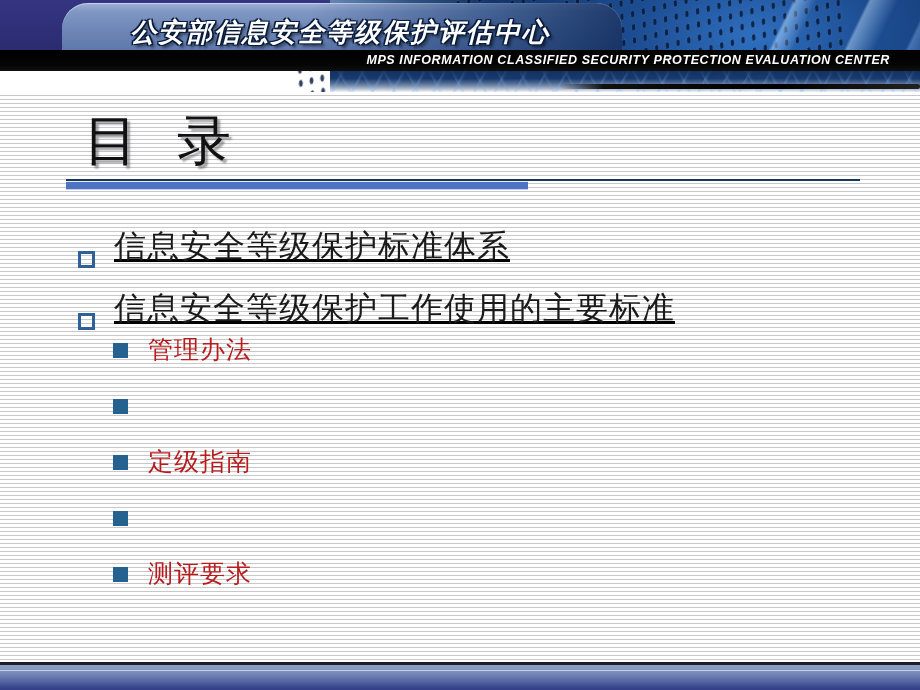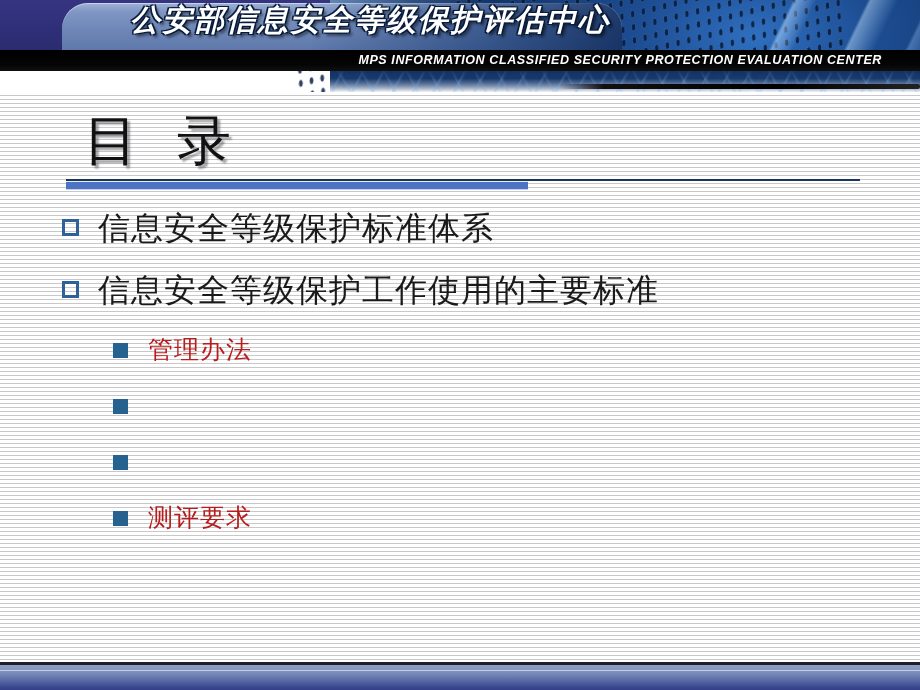--- a/index.html
+++ b/index.html
@@ -123,45 +123,45 @@
     overflow: hidden;
   }
   .banner-plaque::after {
     content: "";
     position: absolute;
     left: 250px; top: 0; width: 310px; height: 48px;
     background: linear-gradient(100deg, rgba(110,135,182,0) 0%, rgba(20,55,110,0.55) 55%, rgba(12,40,90,0.85) 100%);
   }
   .banner-cn-title {
     position: absolute;
-    left: 130px; top: 0;
+    left: 130px; top: 15px;
     width: 520px;
     z-index: 4;
     font-family: "DejaVu Serif", "Liberation Serif", serif;
     font-weight: bold;
     font-style: italic;
-    font-size: 30px;
+    font-size: 26px;
     letter-spacing: 2px;
     color: #ffffff;
     white-space: nowrap;
     text-shadow:
       -1.4px -1.4px 0 #0a1c3c,  1.4px -1.4px 0 #0a1c3c,
       -1.4px  1.4px 0 #0a1c3c,  1.4px  1.4px 0 #0a1c3c,
        0 0 2px #0a1c3c, 3px 3px 3px rgba(0,0,0,0.55);
   }
   
   .banner-blackbar {
     position: absolute;
     left: 0; top: 50px;
     width: 920px; height: 21px;
     background: linear-gradient(to bottom, #000000 0%, #050505 70%, #101010 100%);
   }
   .banner-en-title {
     position: absolute;
-    left: 4px; top: 51px;
+    left: 12px; top: 51px;
     width: 878px; height: 19px;
     z-index: 4;
     text-align: right;
     font-family: "Liberation Sans", "DejaVu Sans", sans-serif;
     font-weight: bold;
     font-style: italic;
     font-size: 12.5px;
     letter-spacing: 0.6px;
     color: #ffffff;
     line-height: 19px;
@@ -217,24 +217,25 @@
   
   .bullets {
     position: absolute;
     left: 0; top: 206px;
     width: 920px;
     z-index: 5;
   }
   .lvl1 {
     position: relative;
     display: flex;
-    align-items: flex-start;
-    margin: 0 0 0 0;
+    align-items: flex-end;
+    margin: 0 0 0 16px;
     padding: 0 0 0 62px;
     height: 62px;
+    text-decoration: underline;
   }
   .lvl1 .sq-hollow {
     flex: 0 0 auto;
     width: 17px; height: 17px;
     margin-top: 13px;
     border: 3px solid #2e6199;
     background: transparent;
     box-sizing: border-box;
   }
   .lvl1 .txt {
@@ -330,20 +331,24 @@
 
     <div class="lvl2">
       <span class="sq-solid"></span>
       <span class="txt">管理办法</span>
     </div>
 
     <div class="lvl2">
       <span class="sq-solid"></span>
     </div>
 
+    <div class="lvl2">
+      <span class="sq-solid"></span>
+      <span class="txt">定级指南</span>
+    </div>
 
     <div class="lvl2">
       <span class="sq-solid"></span>
     </div>
 
     <div class="lvl2">
       <span class="sq-solid"></span>
       <span class="txt">测评要求</span>
     </div>
 

